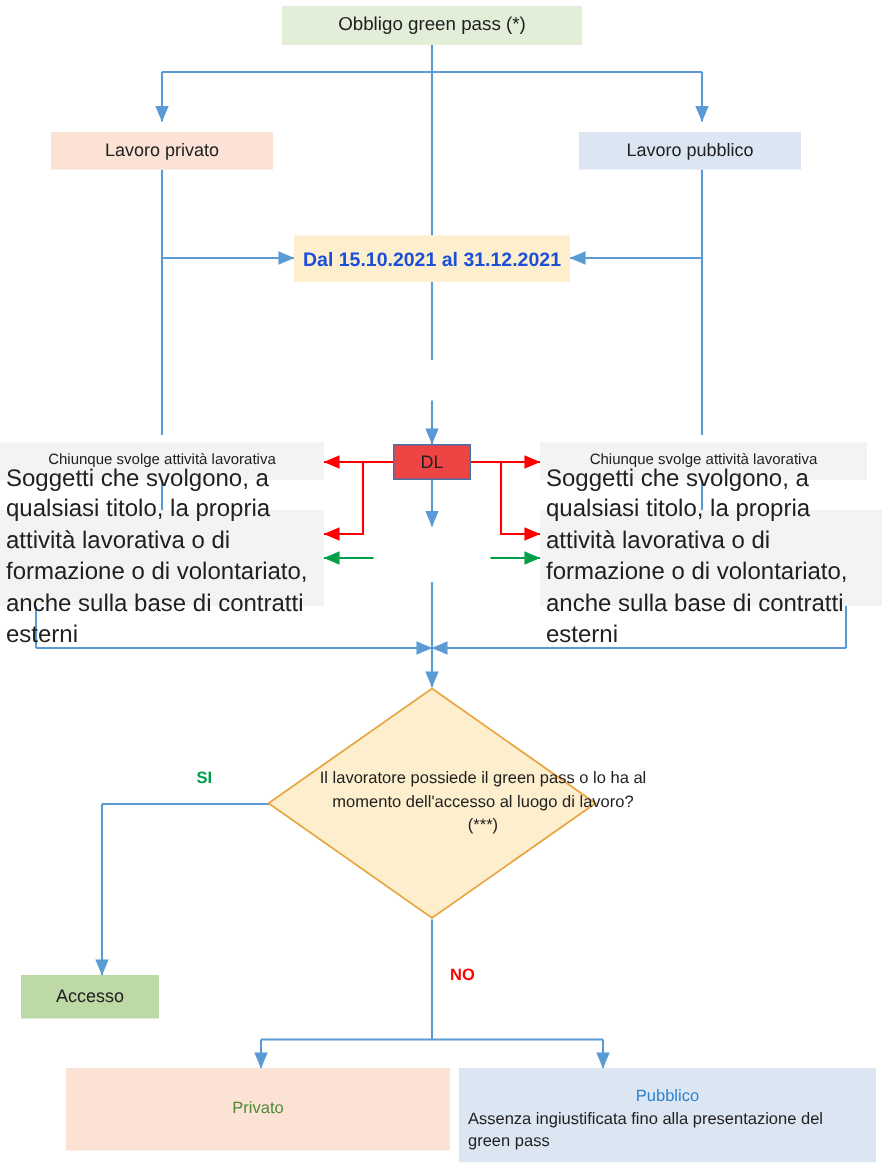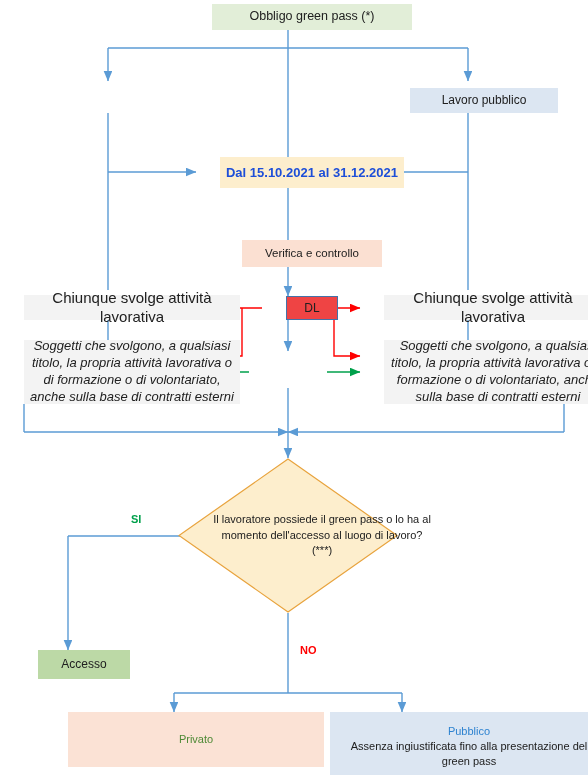--- a/index.html
+++ b/index.html
@@ -24,24 +24,22 @@
     width: 588px;
     height: 775px;
     pointer-events: none;
   }
   .node {
     position: absolute;
     box-sizing: border-box;
     display: flex;
     align-items: center;
     justify-content: center;
-    text-align: center;
     line-height: 1.22;
     color: #202020;
-    margin-left: 24px;
   }
   .n-start {
     background: #e2eed8;
     font-size: 12.5px;
   }
   .n-priv {
     background: #fbe2d5;
     font-size: 12px;
   }
   .n-pub {
@@ -63,27 +61,26 @@
     border: 1px solid #4472a8;
     font-size: 12px;
   }
   .n-dlsog {
     background: #9dc3e6;
     border: 1px solid #4472a8;
     font-size: 12px;
   }
   .n-gray {
     background: #f3f3f3;
-    font-size: 15px;
+    font-size: 10px;
   }
   .n-gray-multi {
     background: #f3f3f3;
-    font-size: 13px;
+    font-size: 16px;
     line-height: 1.3;
-    font-style: italic;
   }
   .n-access {
     background: #bcd9a6;
     font-size: 12px;
   }
   .n-bot-priv {
     background: #fbe2d5;
     font-size: 11px;
     line-height: 1.35;
   }
@@ -200,26 +197,26 @@
     <g fill="none" stroke="#00a04b" stroke-width="1.4">
 
       <path d="M249,372 L216,372" marker-end="url(#ahG)"></path>
 
       <path d="M327,372 L360,372" marker-end="url(#ahG)"></path>
     </g>
   </svg>
 
   <div class="node n-start" style="left:188px; top:4px; width:200px; height:26px;">Obbligo  green pass (*)</div>
 
+  <div class="node n-priv" style="left:34px; top:88px; width:148px; height:25px;">Lavoro privato</div>
 
   <div class="node n-pub" style="left:386px; top:88px; width:148px; height:25px;">Lavoro pubblico</div>
 
   <div class="node n-date" style="left:196px; top:157px; width:184px; height:31px;">Dal 15.10.2021  al 31.12.2021</div>
 
-  <div class="node n-ver" style="left:218px; top:240px; width:140px; height:27px;">Verifica e controllo</div>
 
   <div class="node n-dl" style="left:262px; top:296px; width:52px; height:24px;">DL</div>
 
 
   <div class="node n-gray" style="left:0px; top:295px; width:216px; height:25px;">Chiunque svolge attività lavorativa</div>
 
   <div class="node n-gray" style="left:360px; top:295px; width:218px; height:25px;">Chiunque svolge attività lavorativa</div>
 
   <div class="node n-gray-multi" style="left:0px; top:340px; width:216px; height:64px; padding:2px 4px;">Soggetti che svolgono, a qualsiasi titolo, la propria attività lavorativa o di formazione o di volontariato, anche sulla base di contratti esterni</div>
 

